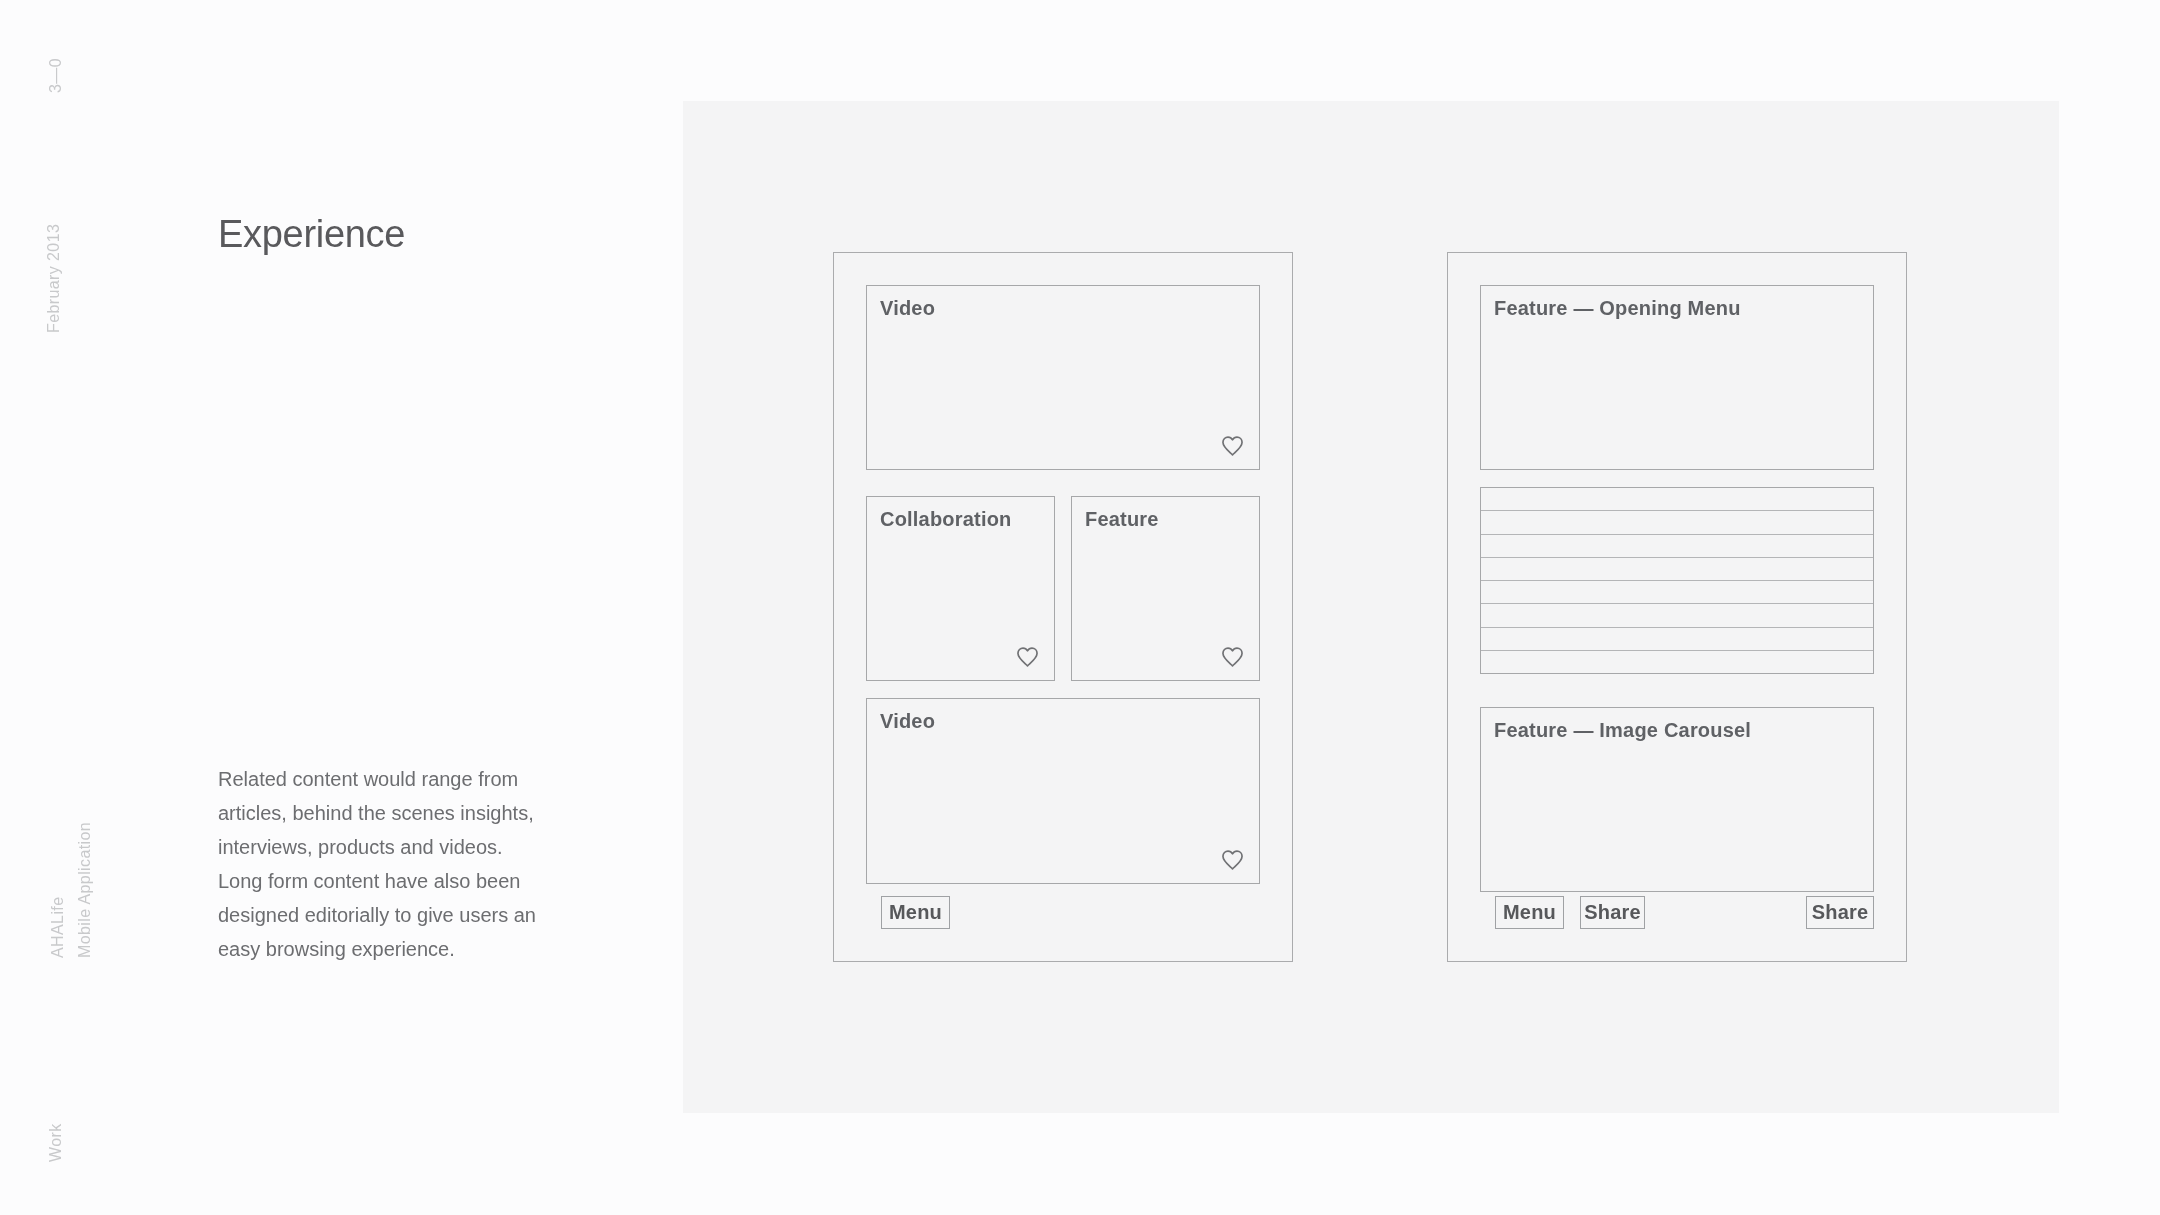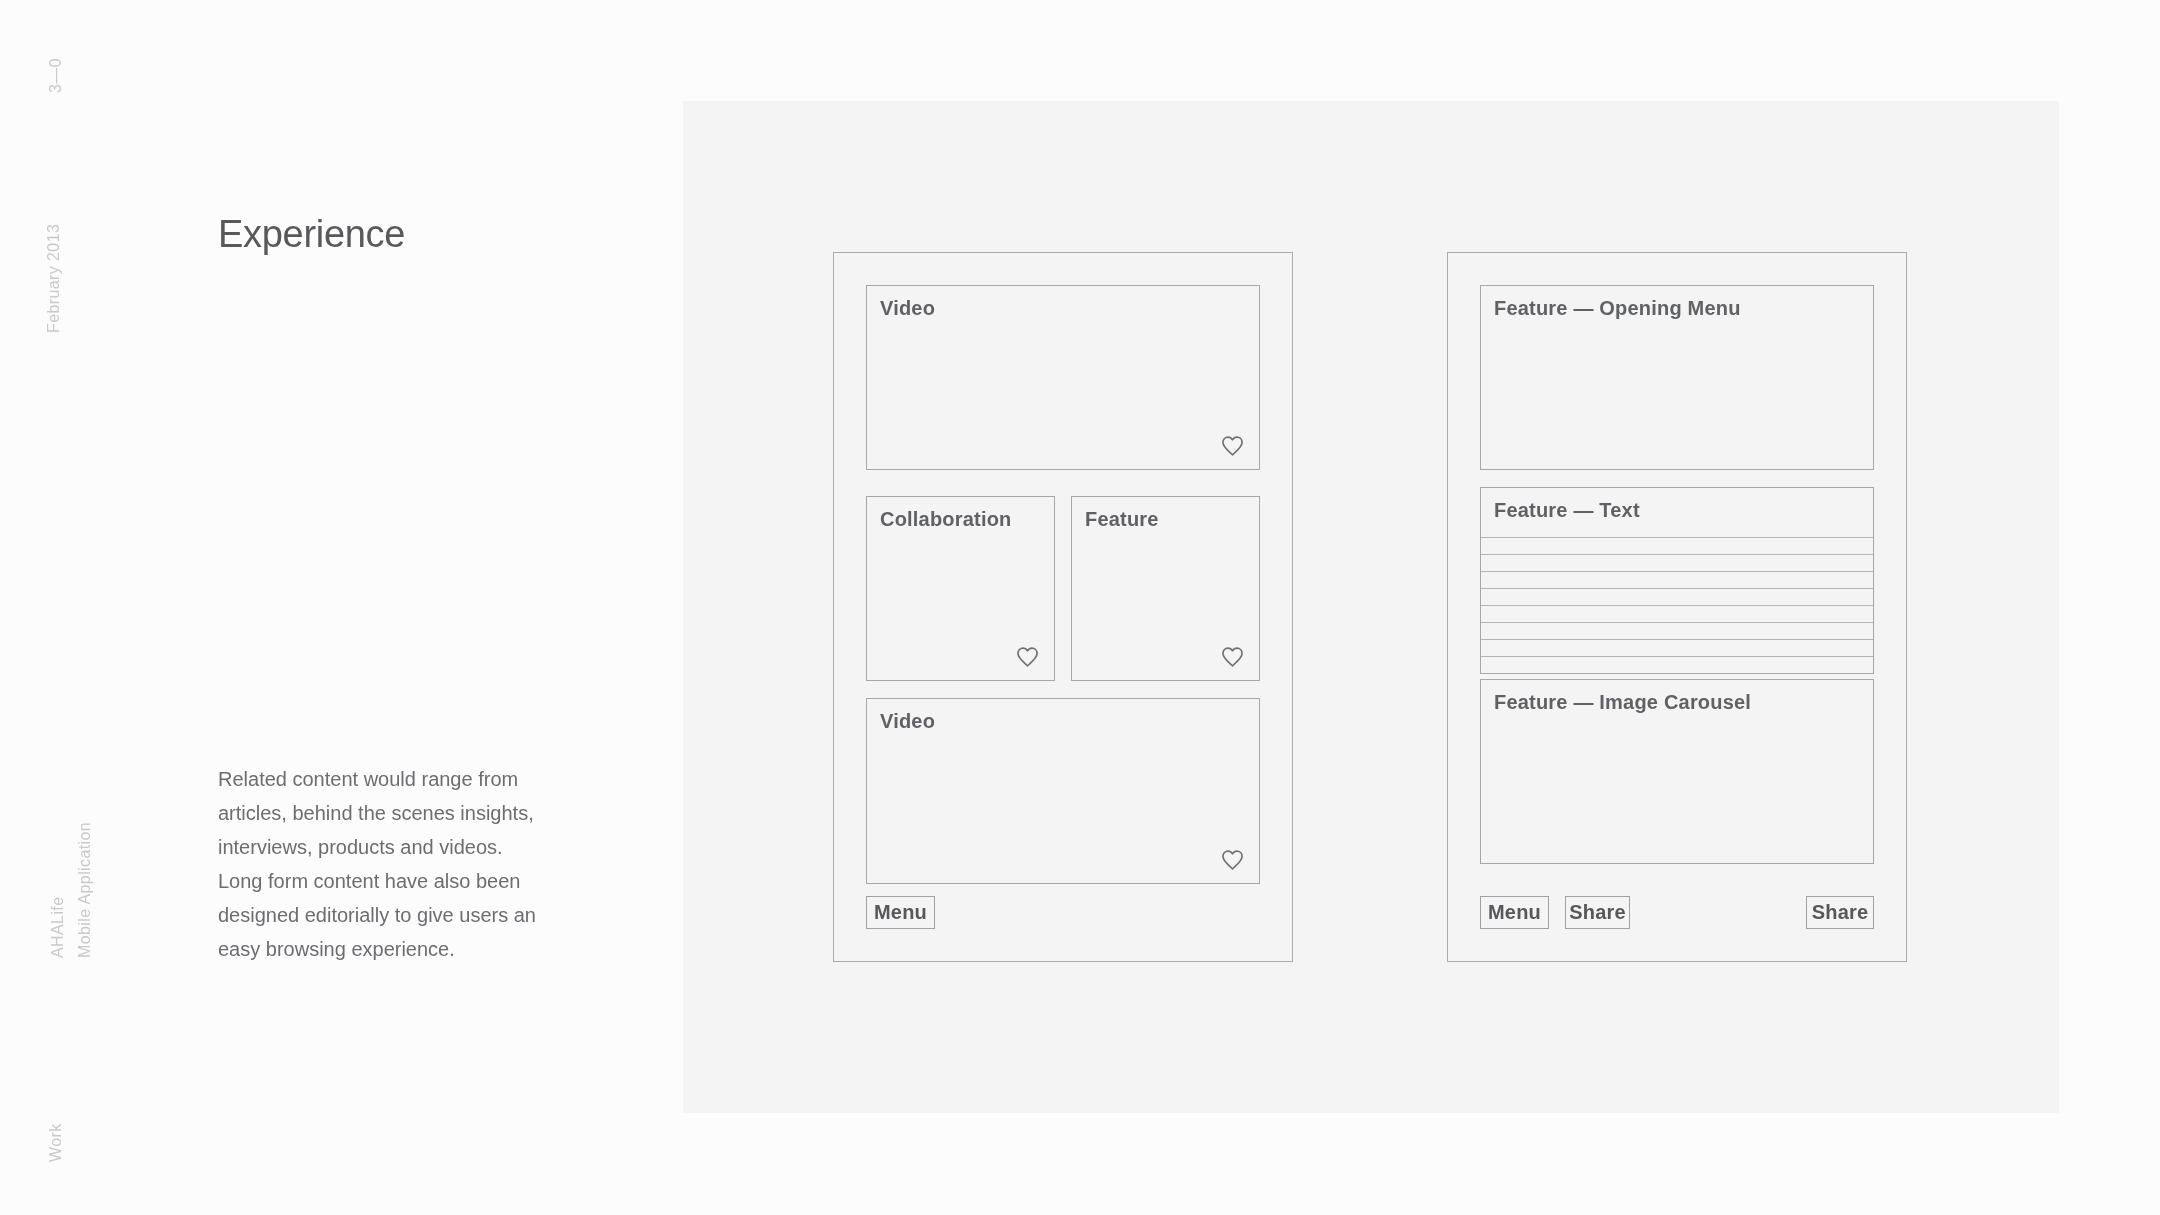--- a/index.html
+++ b/index.html
@@ -44,32 +44,32 @@
   }
   .frame-a{left:150px;}
   .frame-b{left:764px;}
   .card{position:relative;border:1px solid var(--card-border);}
   .c-tall{height:185px;}
   .c-tall2{height:186px;}
   .c-text{height:187px;display:flex;flex-direction:column;}
   .row{display:flex;gap:16px;margin-top:26px;}
   .half{width:205px;height:185px;}
   .mt17{margin-top:17px;}
-  .mt16{margin-top:5px;text-align:center;}
+  .mt16{margin-top:33px;text-align:center;}
   .card-label{
     position:absolute;left:13px;top:11px;
     font-size:20px;font-weight:bold;color:var(--label-text);letter-spacing:.2px;
   }
   .heart{position:absolute;right:12px;bottom:10px;width:29px;height:27px;}
   .heart svg{display:block;width:100%;height:100%;}
   .card-title-area{position:relative;height:50px;border-bottom:1px solid var(--rule-line);flex:none;}
   .lines{flex:1;display:flex;flex-direction:column;}
   .line{flex:1;border-bottom:1px solid var(--rule-line);}
   .line:last-child{border-bottom:none;}
-  .frame-footer{margin-top:auto;display:flex;align-items:flex-end;}
+  .frame-footer{margin-top:auto;display:flex;align-items:flex-end;margin-left:15px;}
   .btn{
     height:33px;border:1px solid var(--button-border);
     display:flex;align-items:center;justify-content:center;
     font-size:20px;font-weight:bold;color:var(--button-text);
     background:transparent;cursor:pointer;letter-spacing:.2px;
   }
   .btn-menu{width:69px;}
   .btn-back{width:65px;margin-left:16px;}
   .btn-share{width:68px;margin-left:auto;}
 </style>
@@ -134,23 +134,20 @@
     <div class="frame-footer">
       <button class="btn btn-menu">Menu</button>
     </div>
   </div>
 
   <div class="frame frame-b">
     <div class="card c-tall">
       <span class="card-label">Feature — Opening Menu</span>
     </div>
     <div class="card c-text mt17">
-      <div class="card-title-area">
-        <span class="card-label">Feature — Text</span>
-      </div>
       <div class="lines" id="text-lines">
           <div class="line"></div>
           <div class="line"></div>
           <div class="line"></div>
           <div class="line"></div>
           <div class="line"></div>
           <div class="line"></div>
           <div class="line"></div>
           <div class="line"></div>
         </div>

